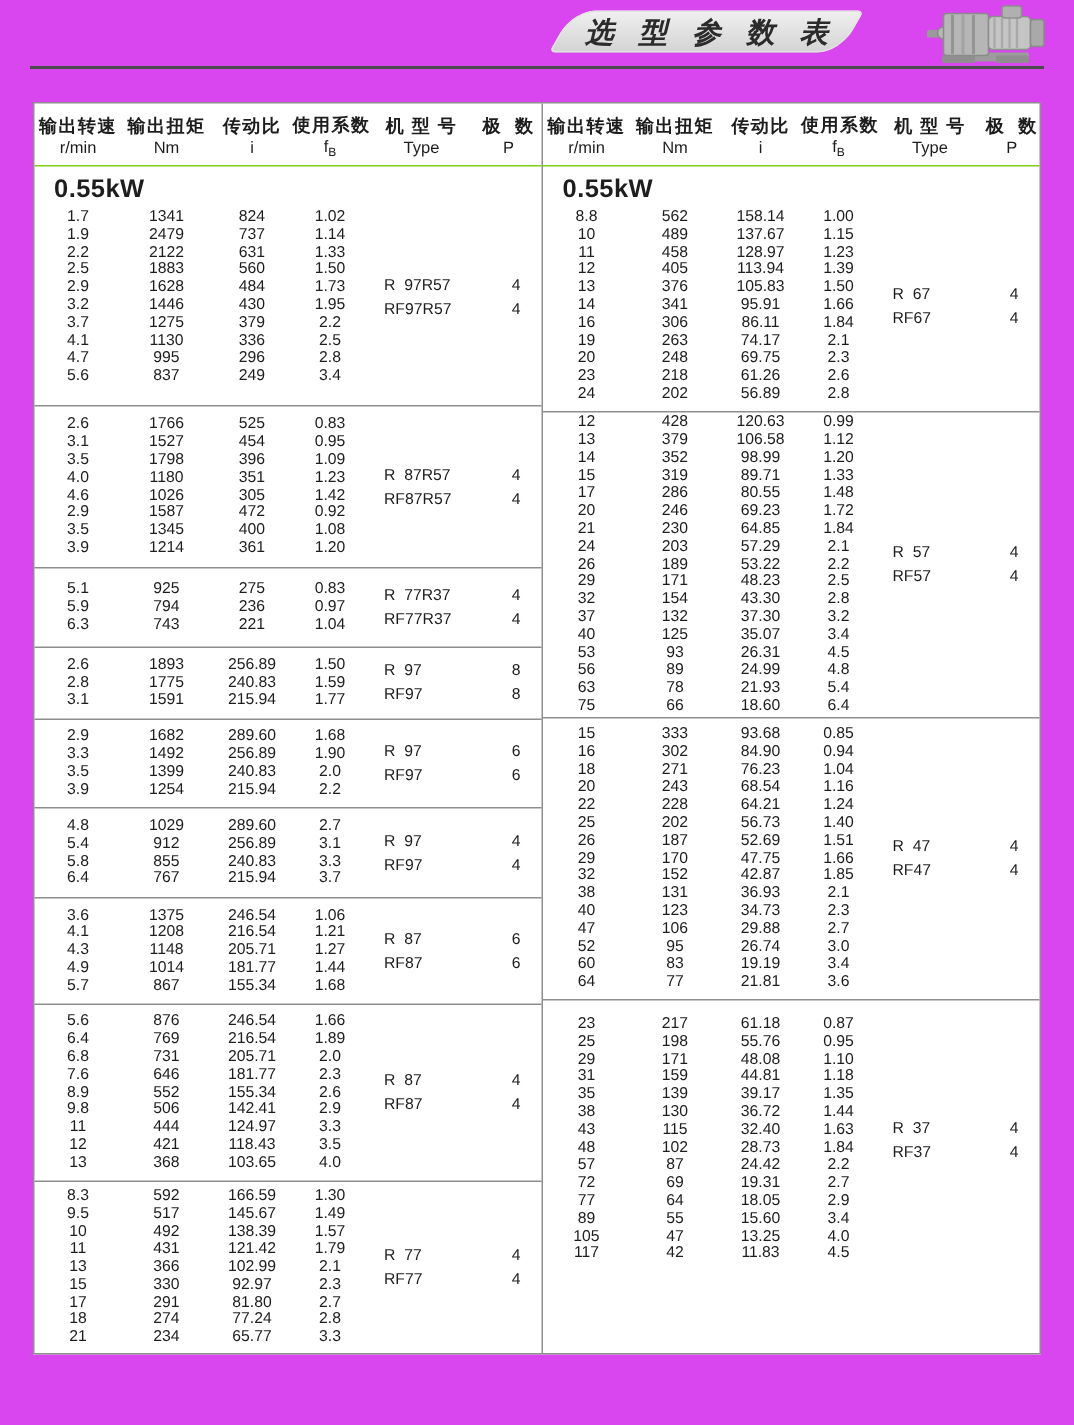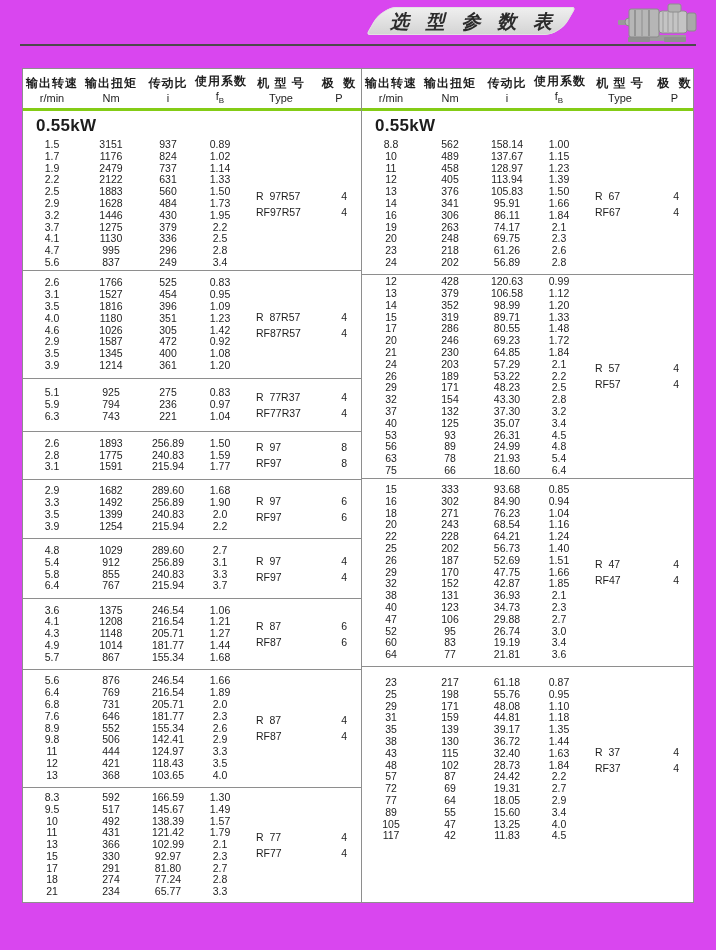--- a/index.html
+++ b/index.html
@@ -18,21 +18,21 @@
   .motor-icon{position:absolute;left:616px;top:1px;}
   .head-rule{position:absolute;left:20px;top:44px;width:676px;height:2px;background:#4b4b4b;}
 
   
   .param-table{position:absolute;left:22px;top:68px;width:672px;height:835px;
       border:1px solid #8e8e8e;display:flex;box-sizing:border-box;background:#fff;}
   .half{display:flex;flex-direction:column;box-sizing:border-box;}
   .half.left{width:339px;border-right:1px solid #8e8e8e;}
   .half.right{flex:1;}
 
-  .thead{height:44px;border-bottom:3px solid #84cc16;box-sizing:border-box;
+  .thead{height:44px;border-bottom:1px solid #84cc16;box-sizing:border-box;
       display:grid;grid-template-columns:58px 60px 54px 50px 72px 1fr;
       align-items:center;padding-top:2px;}
   .hcol{text-align:center;}
   .hcol .zh{font-weight:bold;font-size:12px;letter-spacing:1px;white-space:pre;}
   .hcol .en{font-size:11px;margin-top:0;}
   .hcol sub{font-size:8px;}
 
   .blocks{flex:1;display:flex;flex-direction:column;}
   .block{box-sizing:border-box;border-bottom:1px solid #8e8e8e;
       display:flex;flex-direction:column;justify-content:center;overflow:hidden;}
@@ -105,28 +105,22 @@
         <div class="hcol">
           <div class="zh">极  数</div>
           <div class="en">P</div>
         </div>
       </div>
       <div class="blocks" id="left-blocks">
           <div class="block first" style="height: 160px;">
             <div class="power">0.55kW</div>
             <div class="rows-wrap">
               <div class="row">
-                <div class="cell">1.5</div>
-                <div class="cell">3151</div>
-                <div class="cell">937</div>
-                <div class="cell">0.89</div>
-              </div>
-              <div class="row">
                 <div class="cell">1.7</div>
-                <div class="cell">1176</div>
+                <div class="cell">1341</div>
                 <div class="cell">824</div>
                 <div class="cell">1.02</div>
               </div>
               <div class="row">
                 <div class="cell">1.9</div>
                 <div class="cell">2479</div>
                 <div class="cell">737</div>
                 <div class="cell">1.14</div>
               </div>
               <div class="row">
@@ -198,21 +192,21 @@
                 <div class="cell">0.83</div>
               </div>
               <div class="row">
                 <div class="cell">3.1</div>
                 <div class="cell">1527</div>
                 <div class="cell">454</div>
                 <div class="cell">0.95</div>
               </div>
               <div class="row">
                 <div class="cell">3.5</div>
-                <div class="cell">1816</div>
+                <div class="cell">1798</div>
                 <div class="cell">396</div>
                 <div class="cell">1.09</div>
               </div>
               <div class="row">
                 <div class="cell">4.0</div>
                 <div class="cell">1180</div>
                 <div class="cell">351</div>
                 <div class="cell">1.23</div>
               </div>
               <div class="row">

